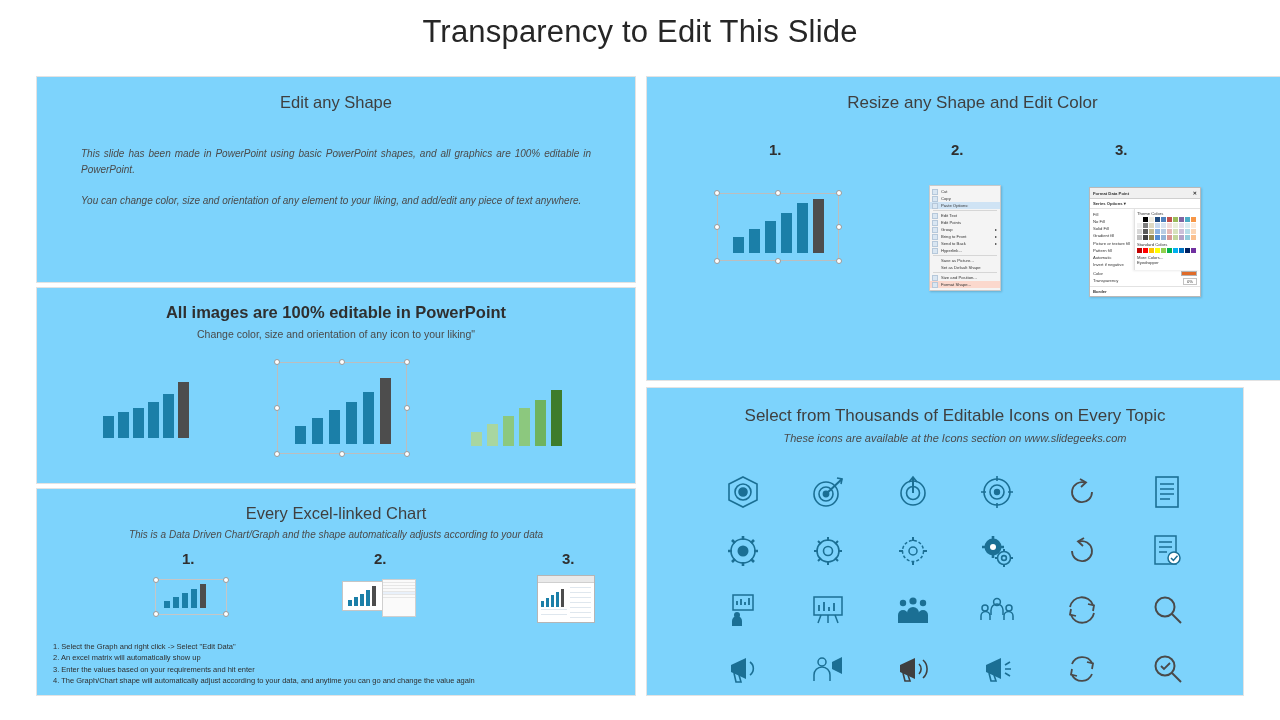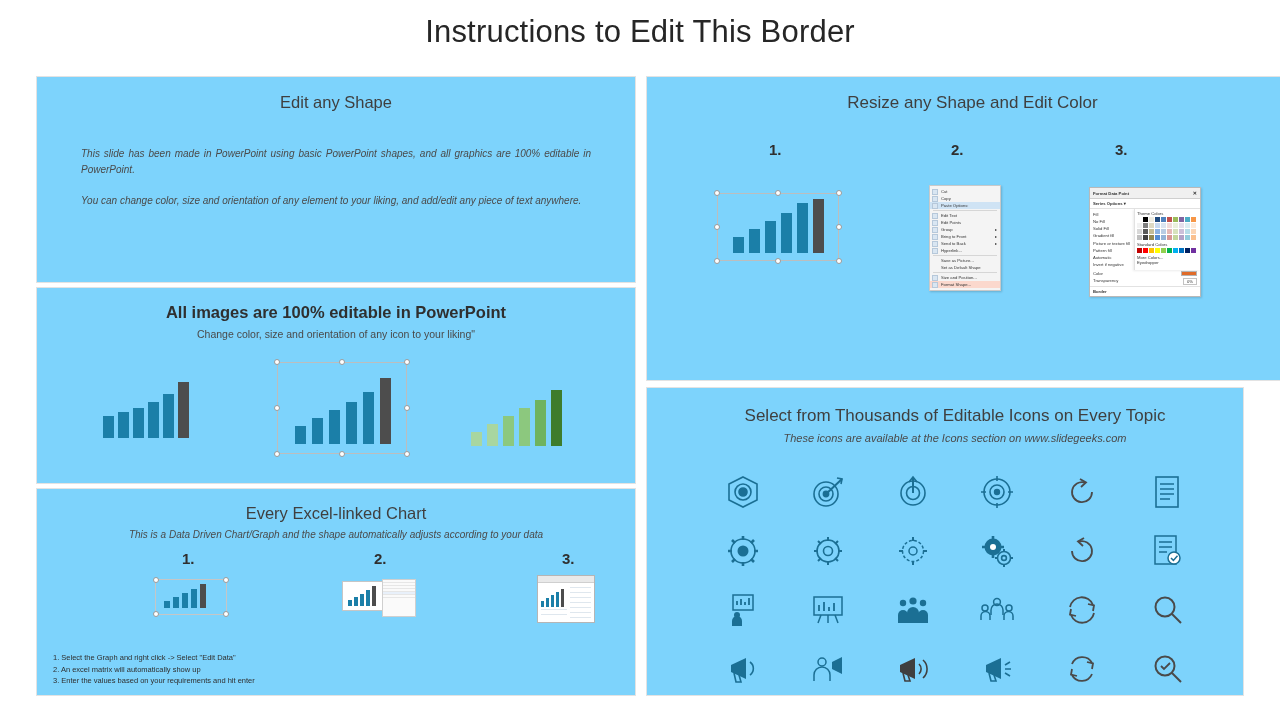--- a/index.html
+++ b/index.html
@@ -139,21 +139,21 @@
     padding: 0 34px;
   }
   .icon-cell svg { display: block; }
   .fdp-close { font-size: 5px; }
 </style>
 </head>
 <body>
 
 <div class="slide">
 
-  <div class="slide-title">Instructions to Edit This Border</div>
+  <div class="slide-title">Transparency to Edit This Slide</div>
 
   <div class="panel" id="panel-edit-shape">
     <div class="panel-title">Edit any Shape</div>
     <div class="para first">This slide has been made in PowerPoint using basic PowerPoint shapes, and all graphics are 100% editable in PowerPoint.</div>
     <div class="para second">You can change color, size and orientation of any element to your liking, and add/edit any piece of text anywhere.</div>
   </div>
 
   <div class="panel" id="panel-images">
     <div class="panel-title">All images are 100% editable in PowerPoint</div>
     <div class="panel-subtitle">Change color, size and orientation of any icon to your liking"</div>
@@ -259,20 +259,21 @@
       <div style="position:absolute; left:32px; top:11px; right:3px; bottom:3px; background:
         repeating-linear-gradient(to bottom, #dfe7ee 0 1px, #ffffff 1px 5px);"></div>
       <div style="position:absolute; left:3px; top:33px; width:26px; bottom:3px; background:
         repeating-linear-gradient(to bottom, #dfe7ee 0 1px, #ffffff 1px 5px);"></div>
     </div>
 
     <div class="steps">
       <div>1. Select the Graph and right click -&gt; Select "Edit Data"</div>
       <div>2. An excel matrix will automatically show up</div>
       <div>3. Enter the values based on your requirements and hit enter</div>
+      <div>4. The Graph/Chart shape will automatically adjust according to your data, and anytime you can go and change the value again</div>
     </div>
   </div>
 
   <div class="panel" id="panel-resize">
     <div class="panel-title">Resize any Shape and Edit Color</div>
 
     <div class="numrow">
       <span class="num" style="left:122px;">1.</span>
       <span class="num" style="left:304px;">2.</span>
       <span class="num" style="left:468px;">3.</span>

